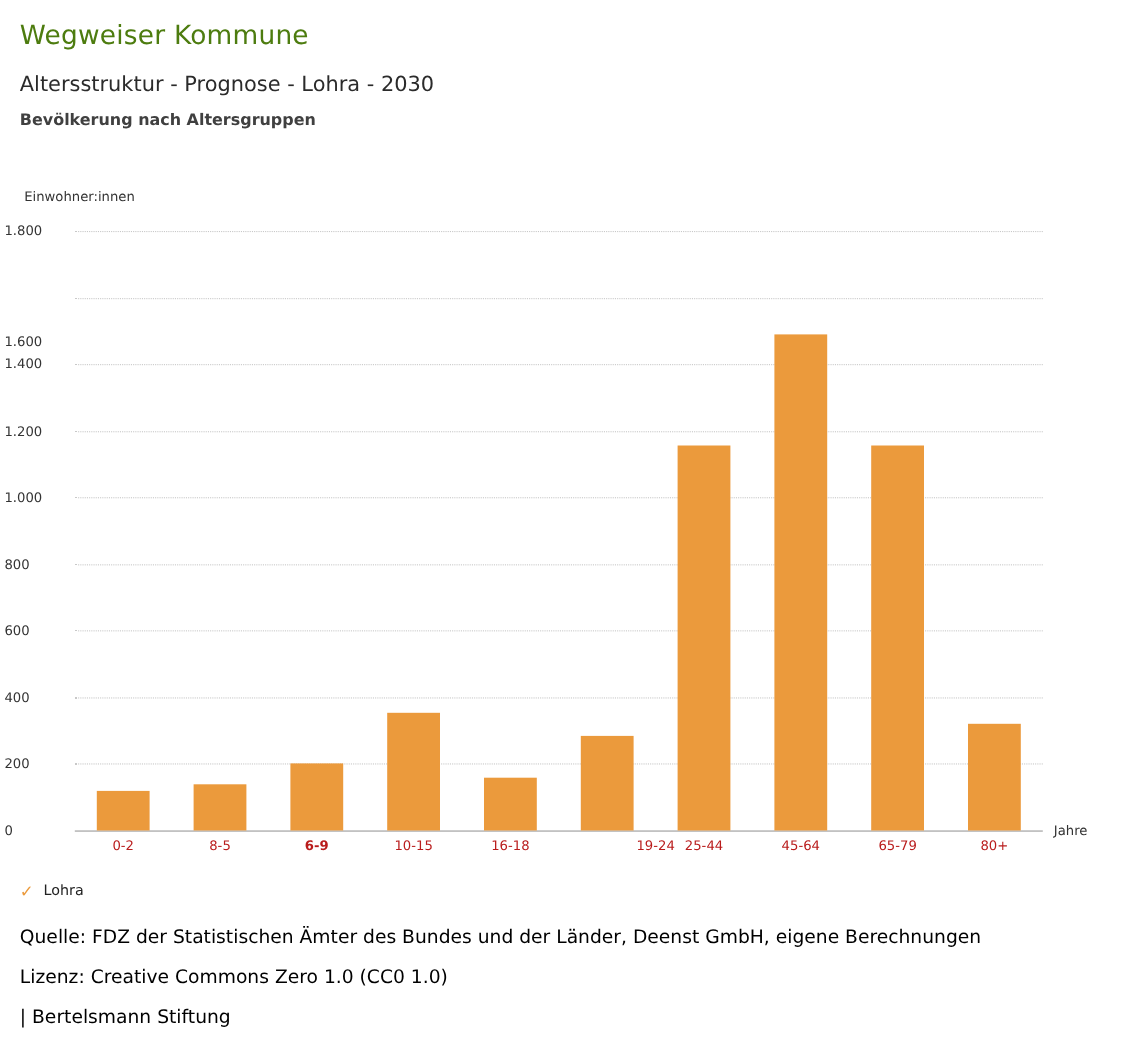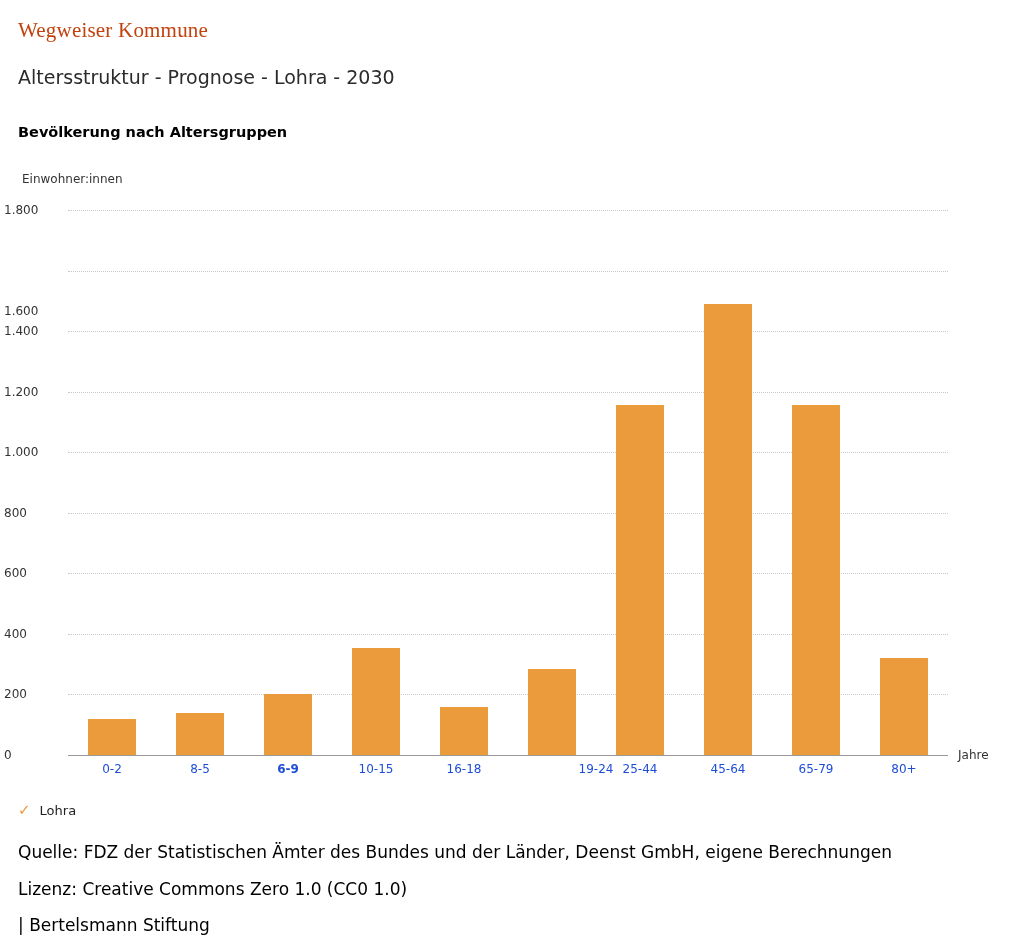--- a/index.html
+++ b/index.html
@@ -19,41 +19,40 @@
   .page {
     position: relative;
     width: 1024px;
     height: 946px;
   }
 
   .title {
     position: absolute;
     left: 18px;
     top: 18px;
-    font-size: 21px;
+    font-size: 24px;
     font-weight: 400;
-    color: #c2410c;
+    color: #4d7c0f;
     letter-spacing: 0.2px;
-    font-family: Liberation Serif, serif;
   }
   .subtitle {
     position: absolute;
     left: 18px;
     top: 66px;
     font-size: 19px;
     font-weight: 400;
     color: #2b2b2b;
   }
   .subsubtitle {
     position: absolute;
     left: 18px;
-    top: 124px;
+    top: 102px;
     font-size: 14.5px;
     font-weight: 700;
-    color: #000000;
+    color: #404040;
   }
 
   .yaxis-caption {
     position: absolute;
     left: 22px;
     top: 172px;
     font-size: 12px;
     color: #333333;
   }
 
@@ -105,21 +104,21 @@
     position: absolute;
     left: 68px;
     top: 762px;
     width: 880px;
     height: 20px;
   }
   .xlabel {
     position: absolute;
     text-align: center;
     font-size: 12px;
-    color: #1d4ed8;
+    color: #b91c1c;
     transform: translateX(-50%);
   }
 
   .xaxis-caption {
     position: absolute;
     left: 958px;
     top: 748px;
     font-size: 12px;
     color: #333333;
   }

